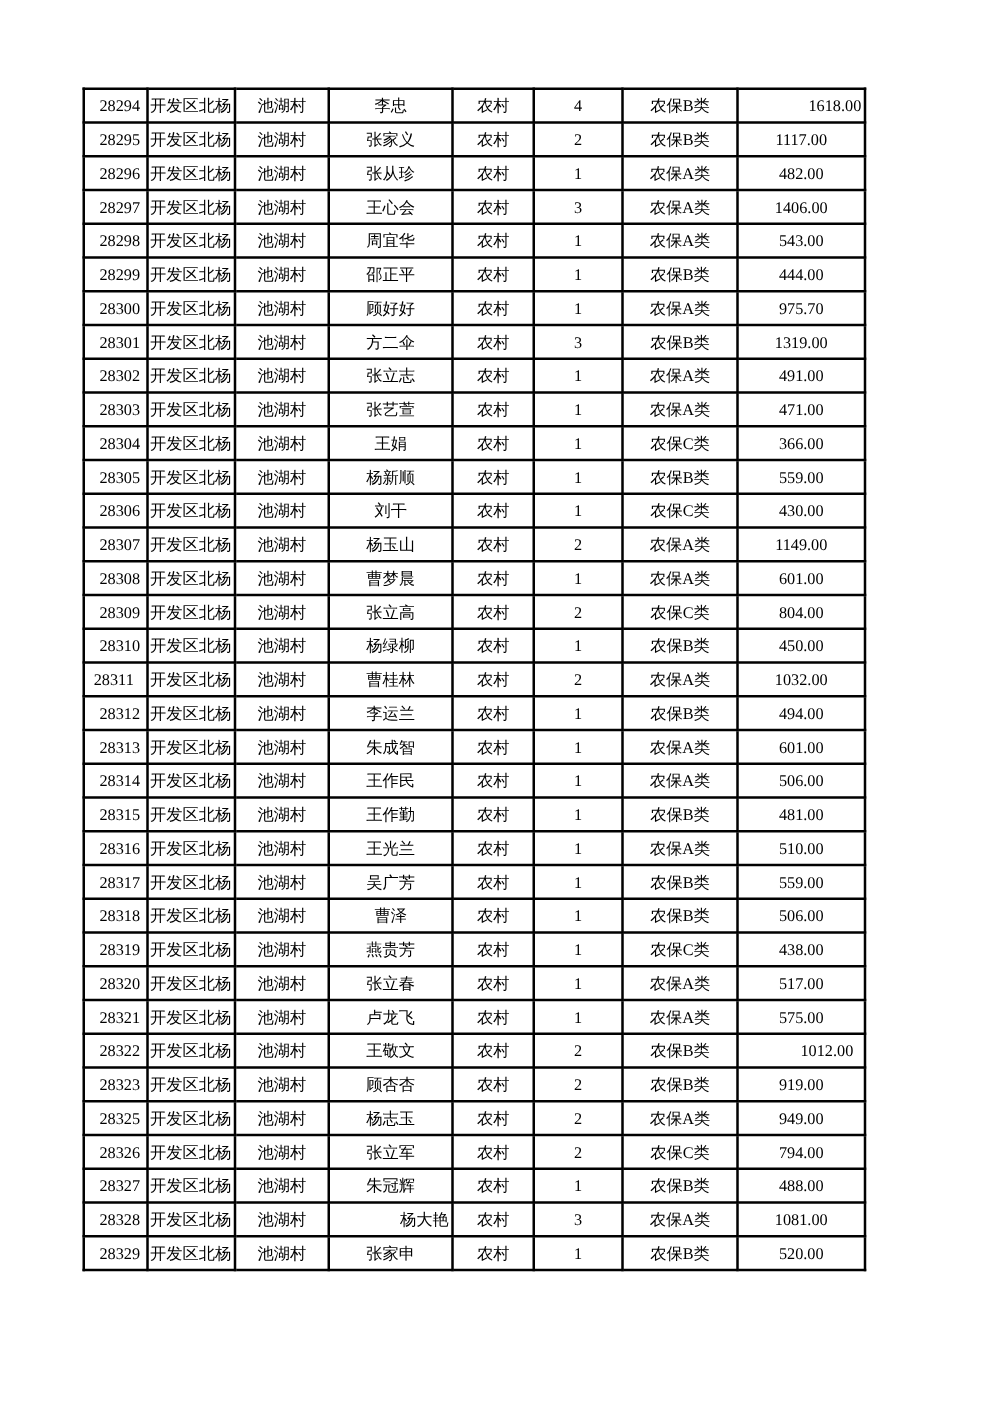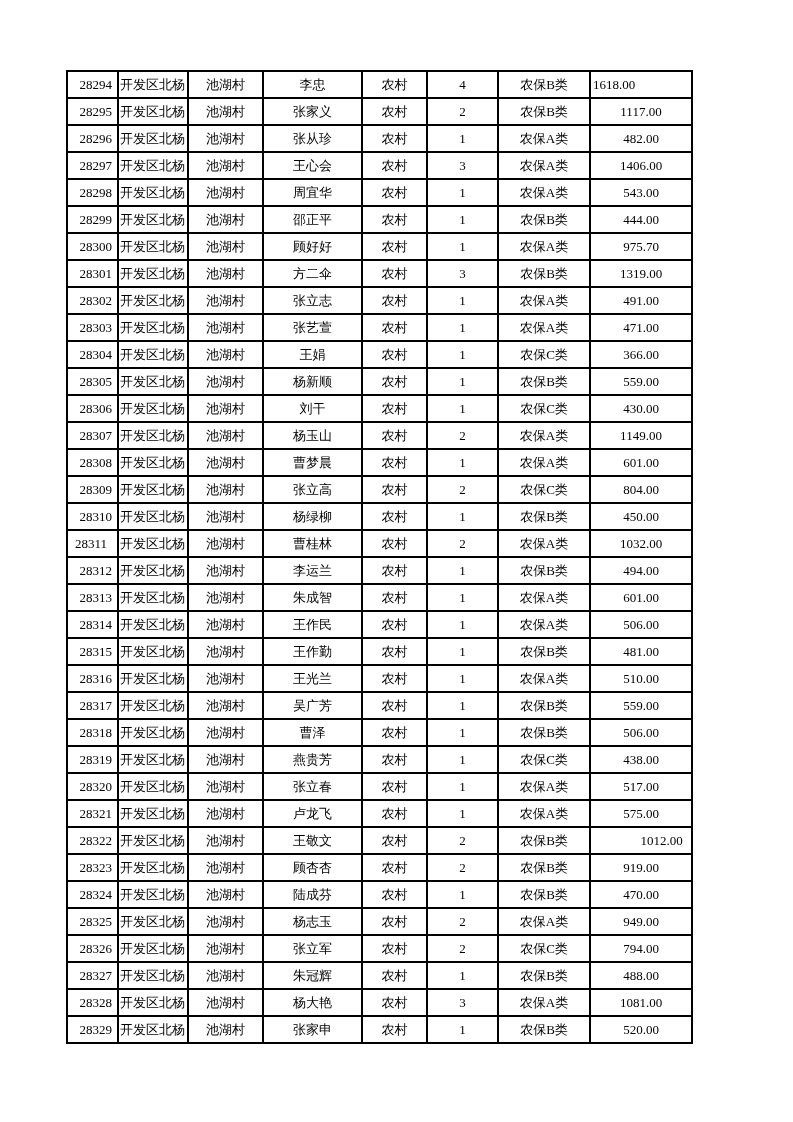--- a/index.html
+++ b/index.html
@@ -54,21 +54,21 @@
       </colgroup>
     <tbody>
         <tr>
           <td class="col-record-id align-right" style="text-align: right;">28294</td>
           <td class="col-district" style="text-align: left;">开发区北杨</td>
           <td class="col-village" style="text-align: center;">池湖村</td>
           <td class="col-name" style="text-align: center;">李忠</td>
           <td class="col-residence-type" style="text-align: center;">农村</td>
           <td class="col-person-count" style="text-align: center;">4</td>
           <td class="col-insurance-category" style="text-align: center;">农保B类</td>
-          <td class="col-amount" style="text-align: left;">1618.00</td>
+          <td class="col-amount" style="text-align: right;">1618.00</td>
         </tr>
         <tr>
           <td class="col-record-id align-right" style="text-align: right;">28295</td>
           <td class="col-district" style="text-align: left;">开发区北杨</td>
           <td class="col-village" style="text-align: center;">池湖村</td>
           <td class="col-name" style="text-align: center;">张家义</td>
           <td class="col-residence-type" style="text-align: center;">农村</td>
           <td class="col-person-count" style="text-align: center;">2</td>
           <td class="col-insurance-category" style="text-align: center;">农保B类</td>
           <td class="col-amount" style="text-align: center;">1117.00</td>
@@ -347,30 +347,20 @@
           <td class="col-record-id align-right" style="text-align: right;">28323</td>
           <td class="col-district" style="text-align: left;">开发区北杨</td>
           <td class="col-village" style="text-align: center;">池湖村</td>
           <td class="col-name" style="text-align: center;">顾杏杏</td>
           <td class="col-residence-type" style="text-align: center;">农村</td>
           <td class="col-person-count" style="text-align: center;">2</td>
           <td class="col-insurance-category" style="text-align: center;">农保B类</td>
           <td class="col-amount" style="text-align: center;">919.00</td>
         </tr>
         <tr>
-          <td class="col-record-id align-right" style="text-align: right;">28324</td>
-          <td class="col-district" style="text-align: left;">开发区北杨</td>
-          <td class="col-village" style="text-align: center;">池湖村</td>
-          <td class="col-name" style="text-align: center;">陆成芬</td>
-          <td class="col-residence-type" style="text-align: center;">农村</td>
-          <td class="col-person-count" style="text-align: center;">1</td>
-          <td class="col-insurance-category" style="text-align: center;">农保B类</td>
-          <td class="col-amount" style="text-align: center;">470.00</td>
-        </tr>
-        <tr>
           <td class="col-record-id align-right" style="text-align: right;">28325</td>
           <td class="col-district" style="text-align: left;">开发区北杨</td>
           <td class="col-village" style="text-align: center;">池湖村</td>
           <td class="col-name" style="text-align: center;">杨志玉</td>
           <td class="col-residence-type" style="text-align: center;">农村</td>
           <td class="col-person-count" style="text-align: center;">2</td>
           <td class="col-insurance-category" style="text-align: center;">农保A类</td>
           <td class="col-amount" style="text-align: center;">949.00</td>
         </tr>
         <tr>
@@ -390,21 +380,21 @@
           <td class="col-name" style="text-align: center;">朱冠辉</td>
           <td class="col-residence-type" style="text-align: center;">农村</td>
           <td class="col-person-count" style="text-align: center;">1</td>
           <td class="col-insurance-category" style="text-align: center;">农保B类</td>
           <td class="col-amount" style="text-align: center;">488.00</td>
         </tr>
         <tr>
           <td class="col-record-id align-right" style="text-align: right;">28328</td>
           <td class="col-district" style="text-align: left;">开发区北杨</td>
           <td class="col-village" style="text-align: center;">池湖村</td>
-          <td class="col-name" style="text-align: center; margin-left: 48px;">杨大艳</td>
+          <td class="col-name" style="text-align: right; margin-left: 48px;">杨大艳</td>
           <td class="col-residence-type" style="text-align: center;">农村</td>
           <td class="col-person-count" style="text-align: center;">3</td>
           <td class="col-insurance-category" style="text-align: center;">农保A类</td>
           <td class="col-amount" style="text-align: center;">1081.00</td>
         </tr>
         <tr>
           <td class="col-record-id align-right" style="text-align: right;">28329</td>
           <td class="col-district" style="text-align: left;">开发区北杨</td>
           <td class="col-village" style="text-align: center;">池湖村</td>
           <td class="col-name" style="text-align: center;">张家申</td>

